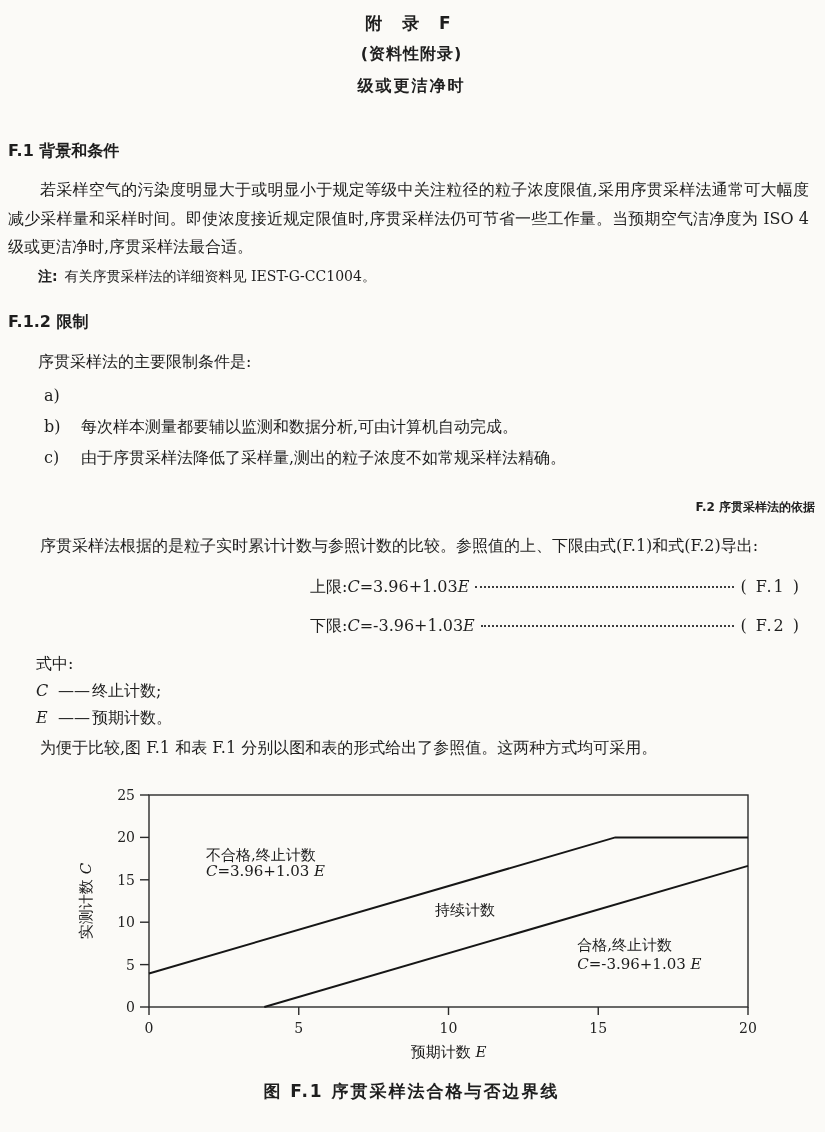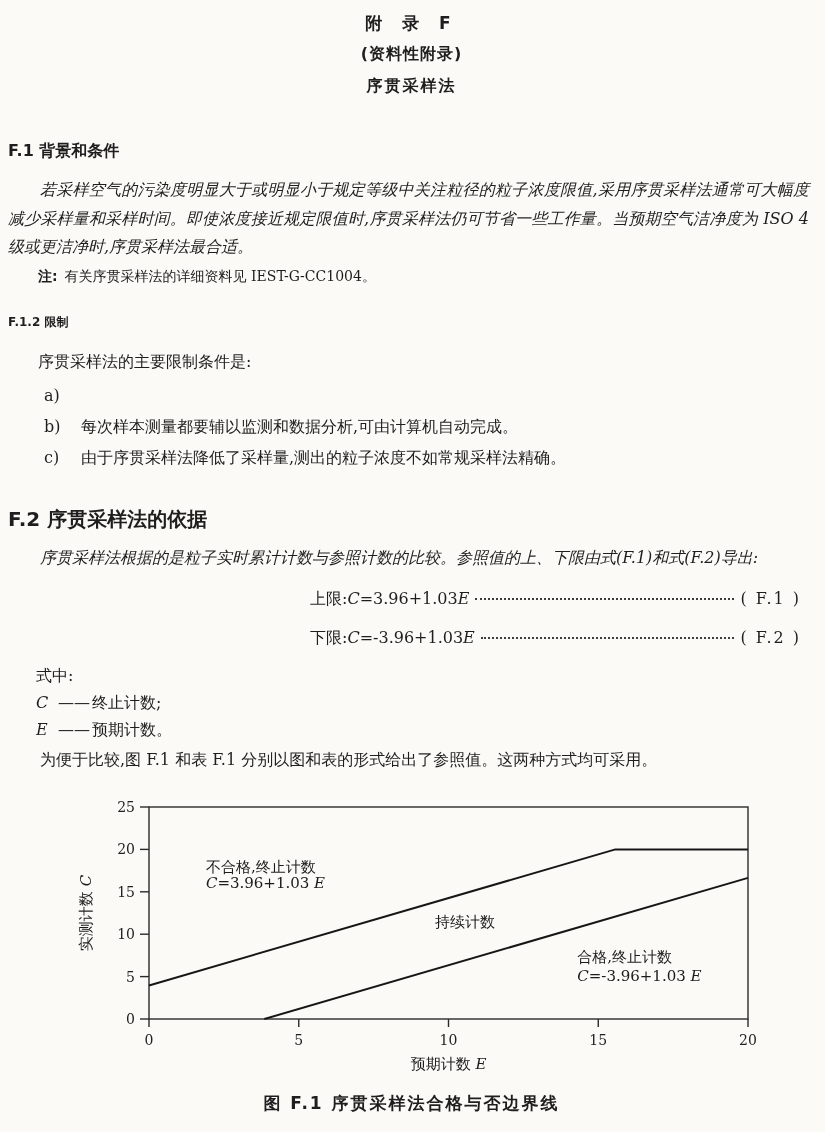--- a/index.html
+++ b/index.html
@@ -8,23 +8,23 @@
     background:#fbfaf7;color:#1e1e1e;position:relative;overflow:hidden;
     font-family:"DejaVu Serif","Liberation Serif",serif;font-size:16px;
     padding:6px 10px 0 8px;
   }
   .hd{font-family:"DejaVu Sans","Liberation Sans",sans-serif;font-weight:bold;}
   .doc-title1{text-align:center;font-size:17px;line-height:22px;margin-top:6px;letter-spacing:7px;}
   .doc-title2{text-align:center;font-size:16px;line-height:22px;margin-top:9px;letter-spacing:1px;}
   .doc-title3{text-align:center;font-size:16px;line-height:22px;margin-top:10px;letter-spacing:2px;}
   .h-f1{font-size:16px;line-height:20px;margin-top:44px;}
   .h-f11{font-size:16px;line-height:20px;margin-top:29px;}
-  .h-f12{font-size:12px;line-height:20px;margin-top:24px;}
-  .h-f2{font-size:20px;line-height:20px;margin-top:36px;}
-  .body-p{margin:15px 6px 0 0;line-height:28.5px;text-indent:2em;text-align:justify;font-style:italic;}
+  .h-f12{font-size:16px;line-height:20px;margin-top:24px;}
+  .h-f2{font-size:12px;line-height:20px;margin-top:24px;text-align:right;}
+  .body-p{margin:15px 6px 0 0;line-height:28.5px;text-indent:2em;text-align:justify;}
   .note-row{display:flex;margin:3px 0 0 30px;font-size:14px;line-height:23px;}
   .note-label{font-family:"DejaVu Sans","Liberation Sans",sans-serif;font-weight:bold;margin-right:7px;white-space:nowrap;}
   .intro{margin:17px 0 0 30px;line-height:26px;}
   .cond-list{margin:5px 0 0 36px;}
   .cond-item{display:flex;line-height:31px;}
   .cond-marker{width:37px;flex-shrink:0;}
   .eq-block{margin-top:13px;}
   .eq-row{display:flex;align-items:center;margin:12px 14px 0 302px;line-height:27px;font-size:16px;}
   .eq-formula{white-space:nowrap;}
   .var{font-style:italic;}
@@ -40,21 +40,21 @@
   .fig-caption{text-align:center;font-size:17px;margin-top:8px;letter-spacing:2px;
     font-family:"DejaVu Sans","Liberation Sans",sans-serif;font-weight:bold;}
 </style>
 </head>
 <body>
 
 <div class="page">
 
   <div class="hd doc-title1">附 录 F</div>
   <div class="hd doc-title2">(资料性附录)</div>
-  <div class="hd doc-title3">序贯采样法</div>
+  <div class="hd doc-title3">级或更洁净时</div>
 
   <div class="hd h-f1">F.1  背景和条件</div>
 
   <p class="body-p">若采样空气的污染度明显大于或明显小于规定等级中关注粒径的粒子浓度限值,采用序贯采样法通常可大幅度减少采样量和采样时间。即使浓度接近规定限值时,序贯采样法仍可节省一些工作量。当预期空气洁净度为 ISO 4 级或更洁净时,序贯采样法最合适。</p>
   <div class="note-row">
     <span class="note-label">注:</span>
     <span>有关序贯采样法的详细资料见 IEST-G-CC1004。</span>
   </div>
 
   <div class="hd h-f12">F.1.2  限制</div>

